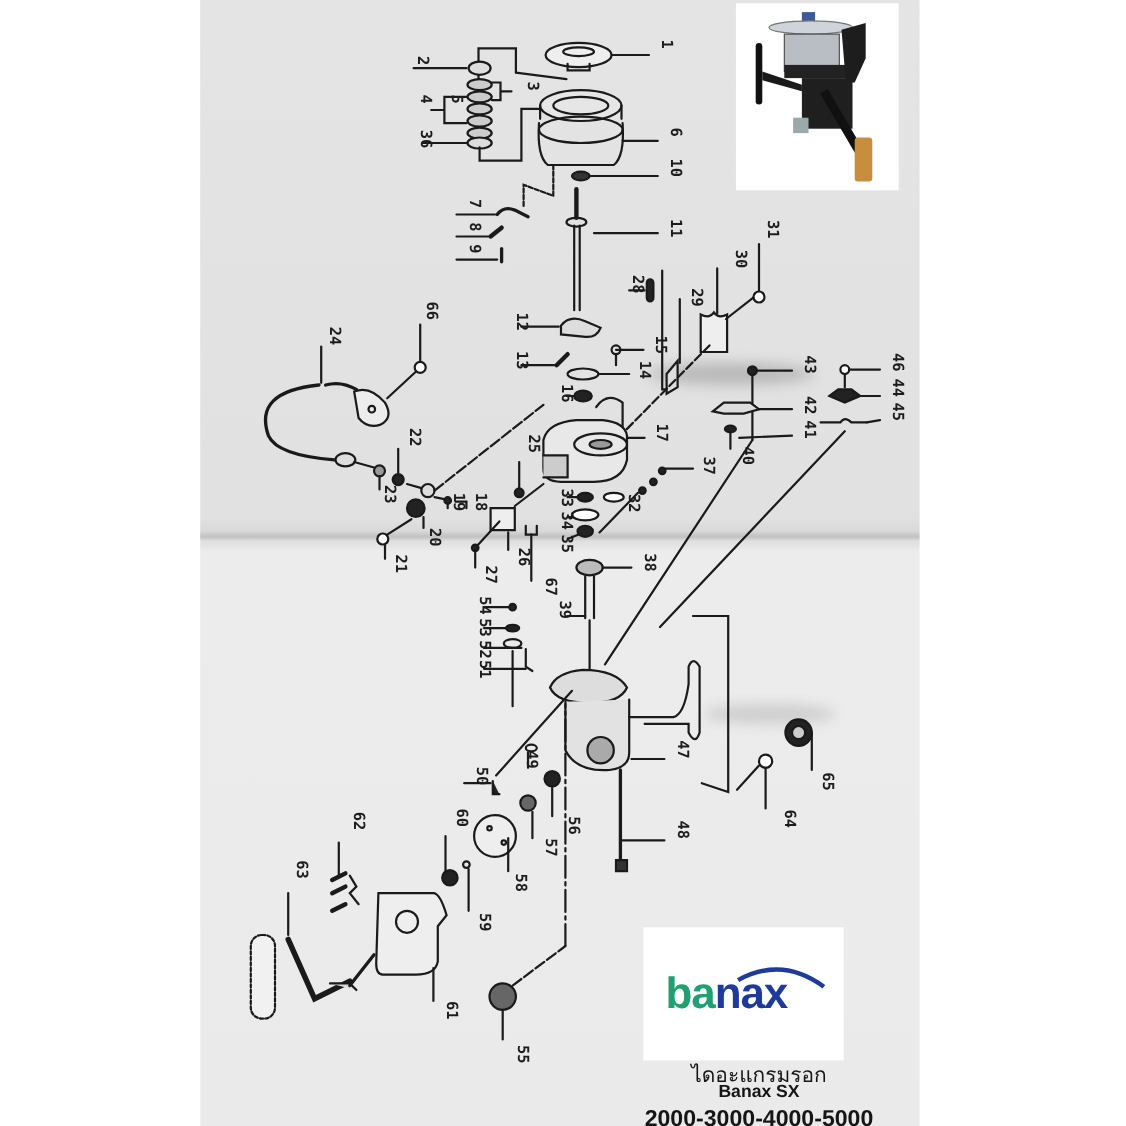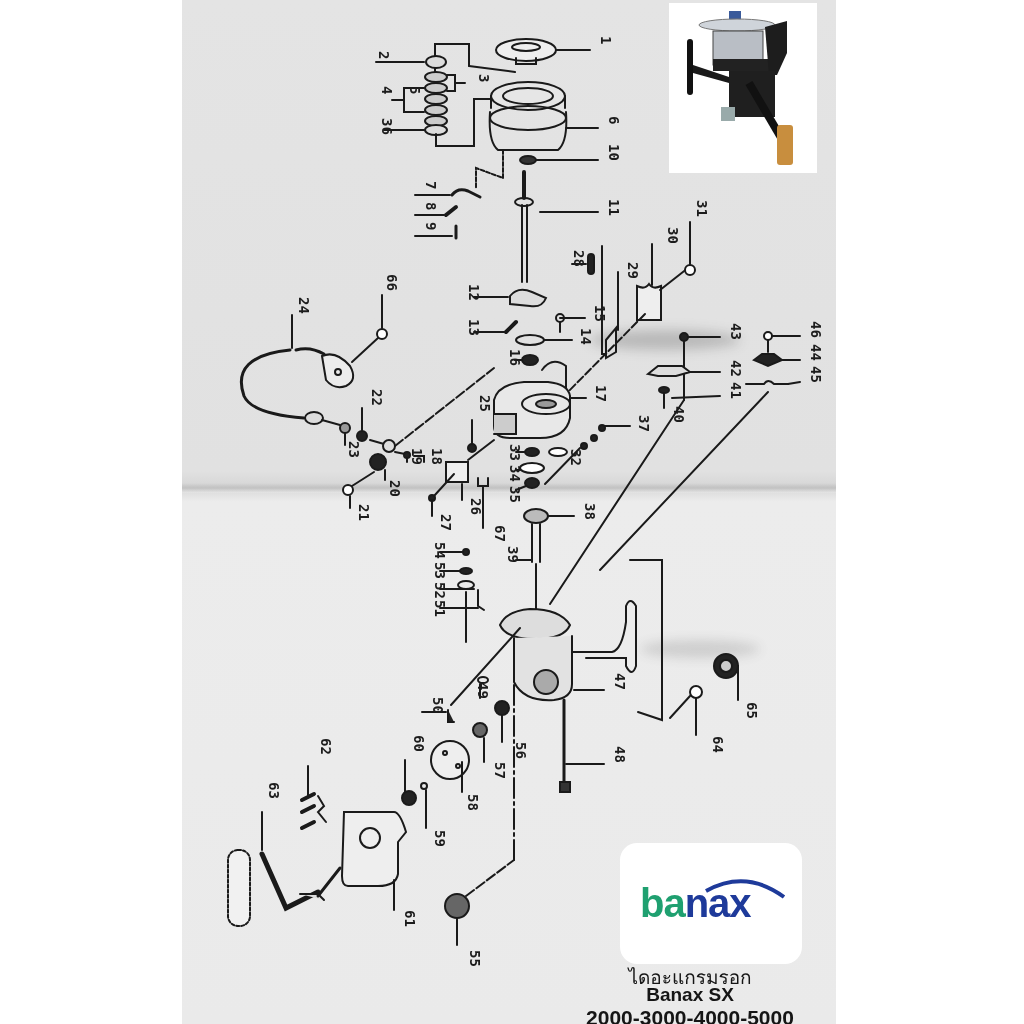--- a/index.html
+++ b/index.html
@@ -6,27 +6,27 @@
   body{width:1024px;height:1024px;position:relative;overflow:hidden;font-family:"DejaVu Sans",sans-serif;}
   .paper{position:absolute;left:182px;top:0;width:654px;height:1024px;
     background:linear-gradient(180deg,#e4e4e4 0%,#e1e1e1 46%,#d6d6d6 47.5%,#ececec 49%,#eaeaea 100%);}
   .fold{position:absolute;left:182px;top:483px;width:654px;height:10px;
     background:linear-gradient(180deg,rgba(0,0,0,0.00),rgba(0,0,0,0.10),rgba(255,255,255,0.2));}
   .smudge{position:absolute;border-radius:50%;background:rgba(40,40,40,0.22);filter:blur(6px);}
   svg.diagram{position:absolute;left:0;top:0;width:1024px;height:1024px;}
   .lbl{position:absolute;font-family:"DejaVu Sans Mono",monospace;font-size:14px;font-weight:bold;color:#1c1c1c;
        transform-origin:0 0;transform:rotate(90deg);white-space:nowrap;letter-spacing:0px;}
   .photo{position:absolute;left:669px;top:3px;width:148px;height:170px;background:#fff;}
-  .logo-box{position:absolute;left:620px;top:843px;width:182px;height:121px;background:#fff;border-radius:17px;}
+  .logo-box{position:absolute;left:585px;top:843px;width:182px;height:121px;background:#fff;}
   .logo-text{position:absolute;left:20px;top:40px;font-family:"Liberation Sans",sans-serif;font-weight:bold;font-size:40px;letter-spacing:-1px;line-height:1;}
   .logo-ba{color:#1fa070;}
   .logo-nax{color:#1e3a9a;}
   .caption{position:absolute;left:560px;width:260px;text-align:center;color:#151515;font-family:"Liberation Sans",sans-serif;font-weight:bold;}
   .cap-thai{top:962px;font-size:19px;font-weight:normal;}
-  .cap-model{top:984px;font-size:19px;}
+  .cap-model{top:984px;font-size:16px;}
   .cap-sizes{top:1006px;font-size:21px;}
 </style>
 </head>
 <body>
 
 <div class="paper"></div>
 <div class="fold"></div>
 <div class="smudge" style="left:590px;top:330px;width:150px;height:20px;"></div>
 <div class="smudge" style="left:640px;top:640px;width:120px;height:18px;opacity:0.7"></div>
 

